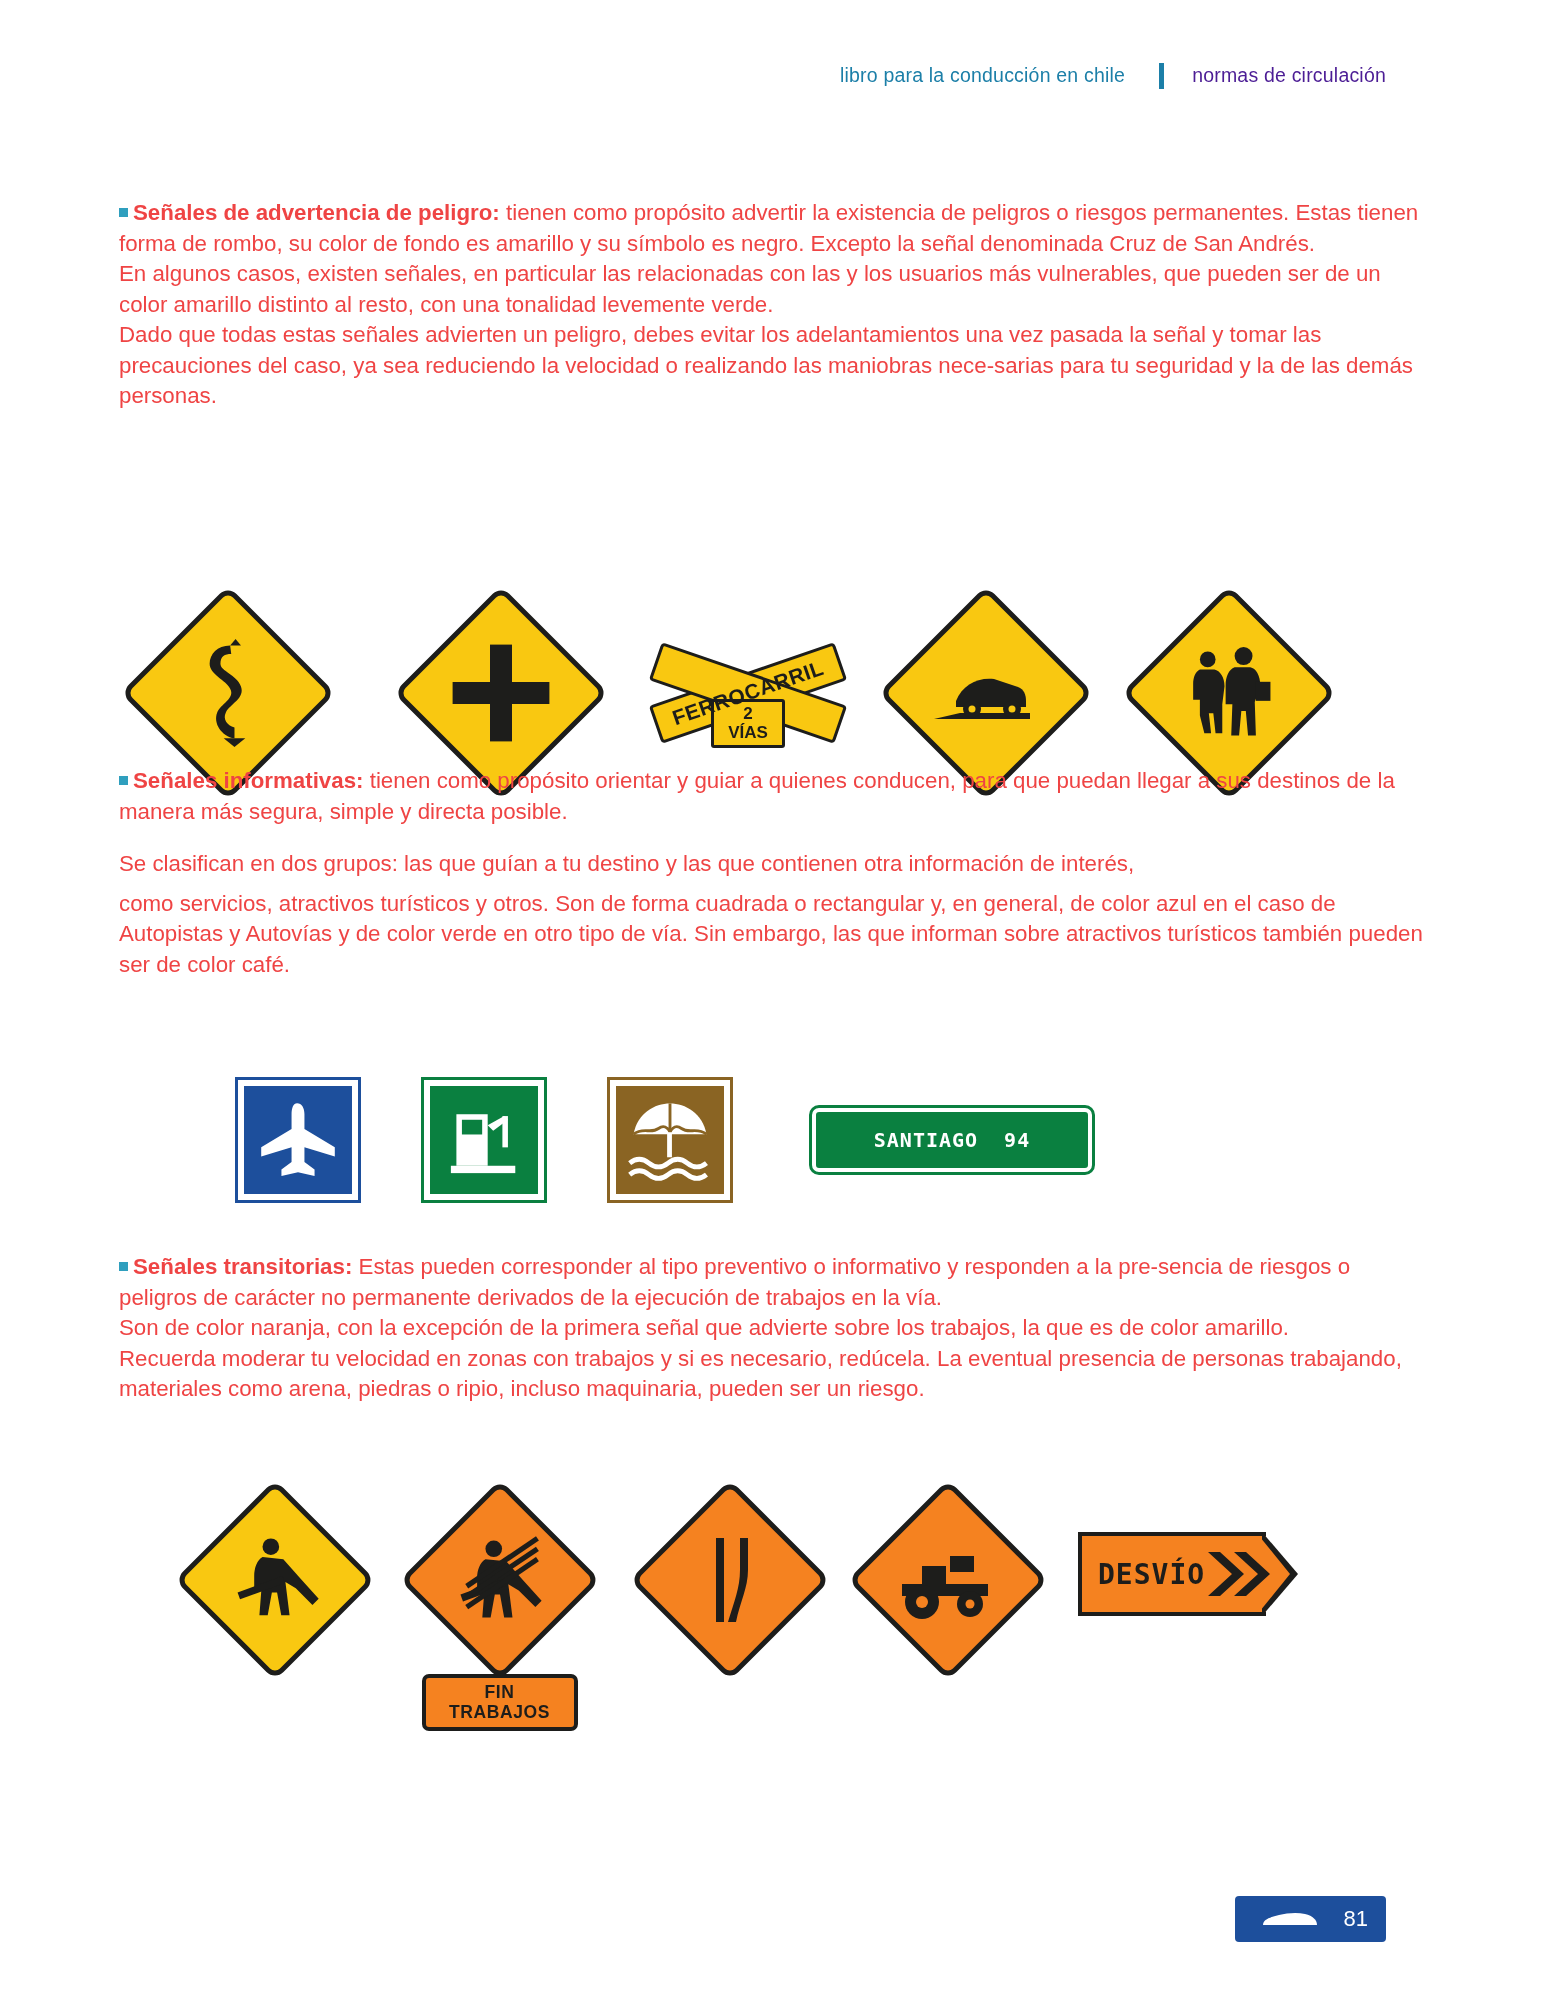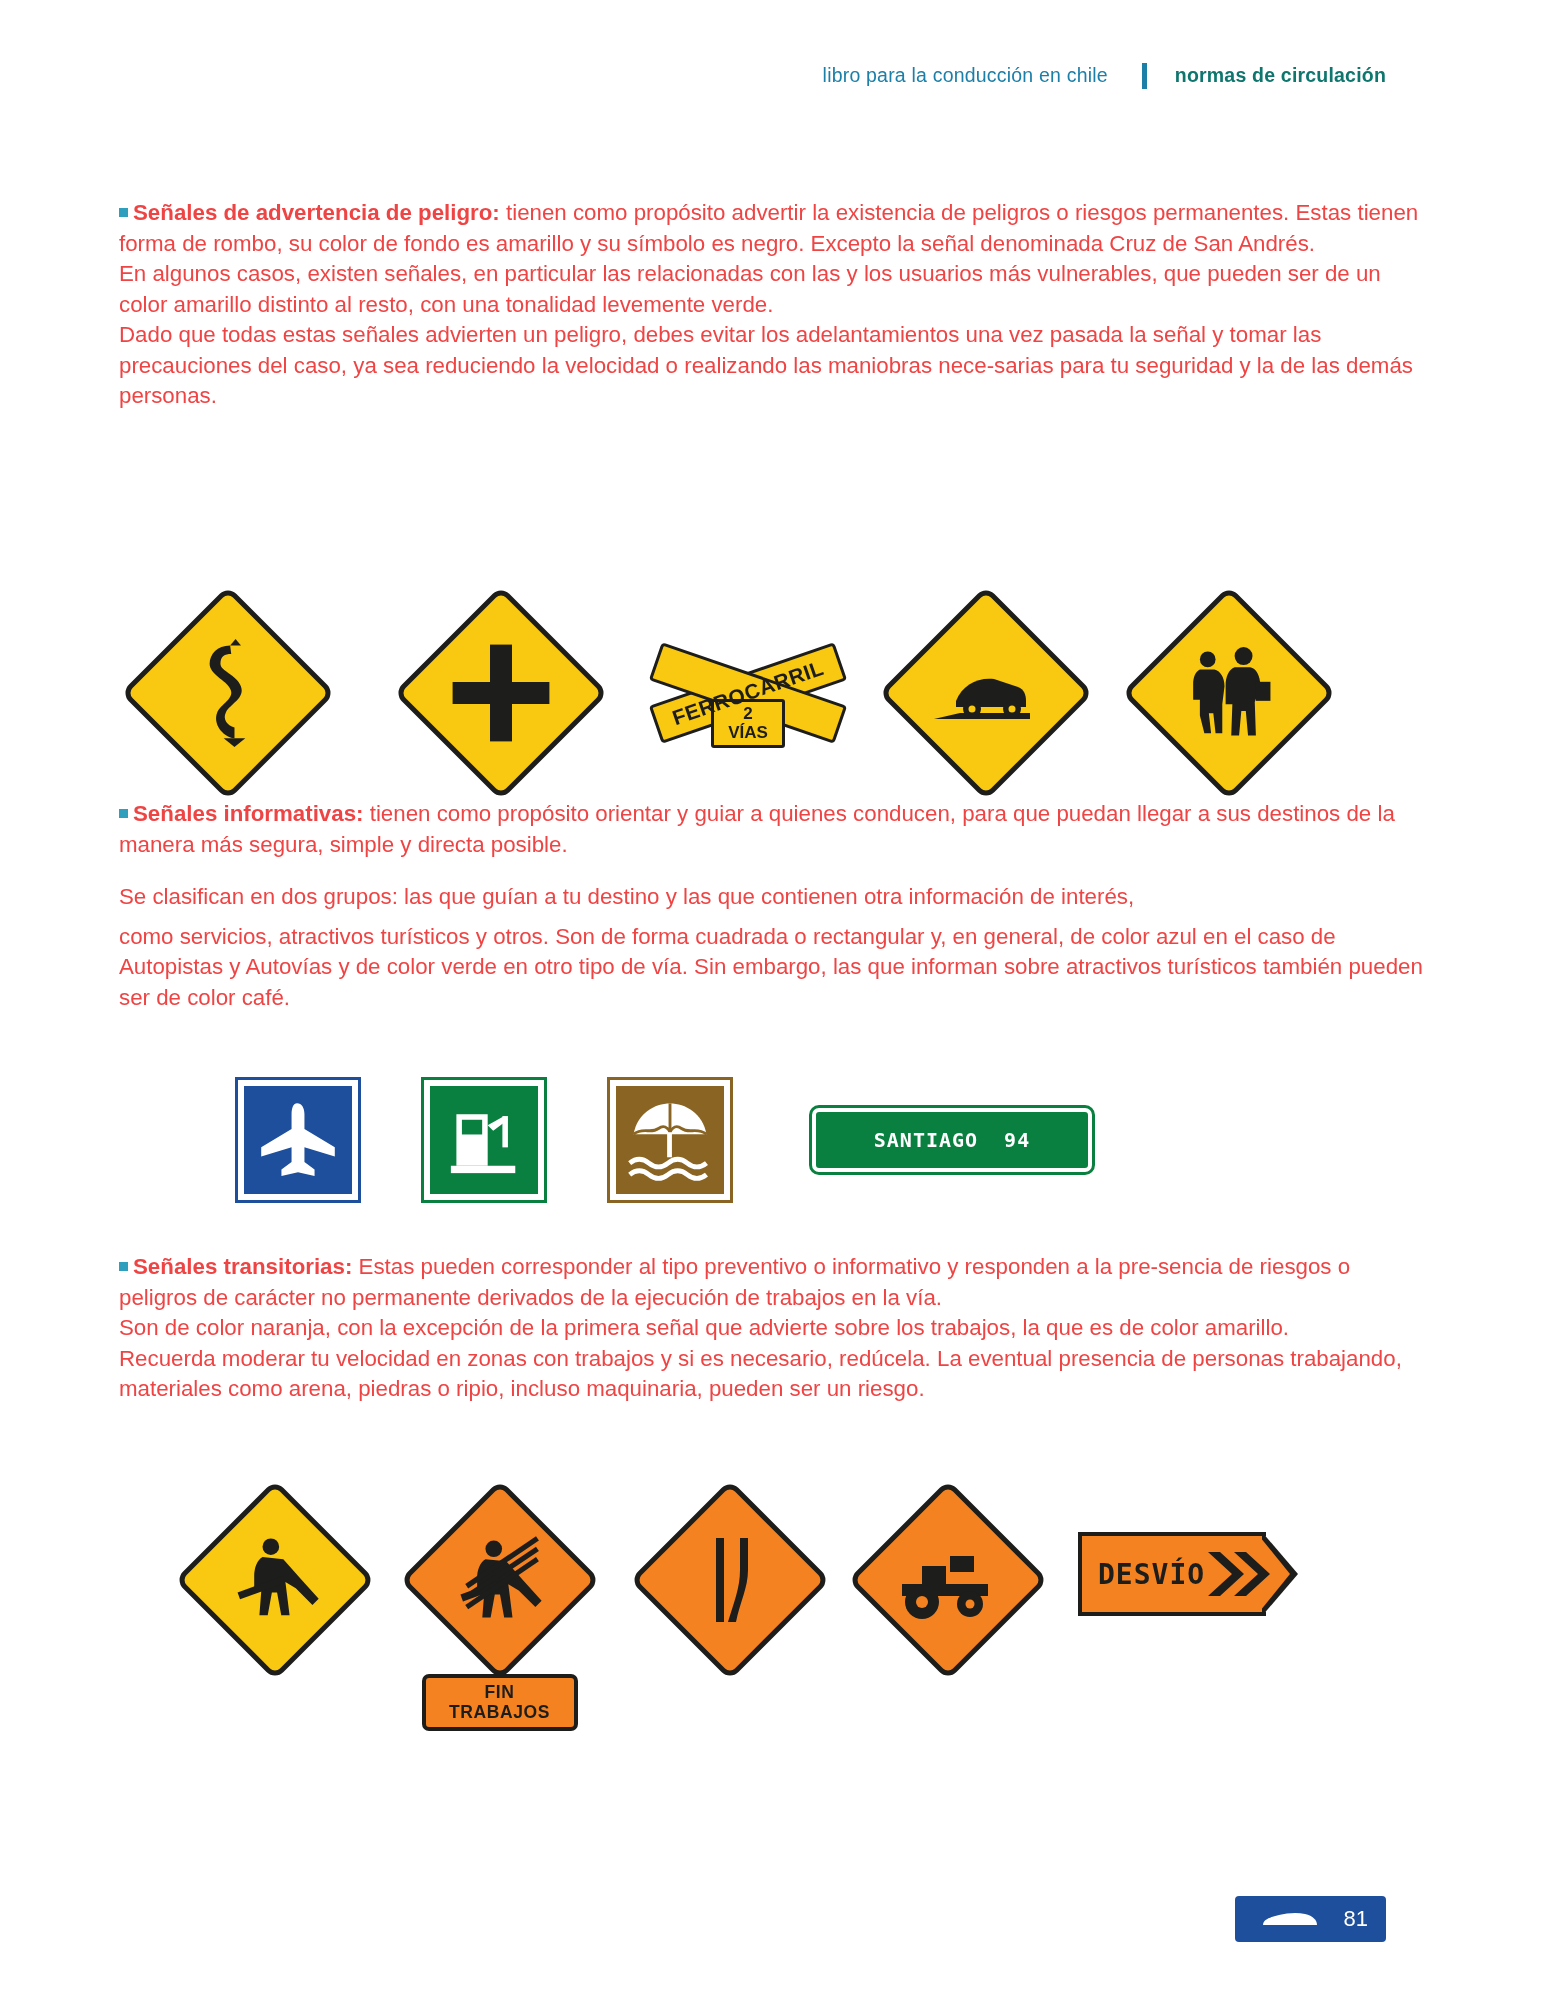--- a/index.html
+++ b/index.html
@@ -36,21 +36,21 @@
   .header .book-title { color: #1c7fa8; }
   .header .sep {
     display: inline-block;
     width: 5px;
     height: 26px;
     background: #1c7fa8;
     margin: 0 28px 0 34px;
     position: relative;
     top: 1px;
   }
-  .header .section-title { color: #0f766e; font-weight: bold; }
+  .header .section-title { color: #4c1d95; }
 
   
   .content {
     position: absolute;
     left: 119px;
     top: 198px;
     width: 1310px;
   }
   p {
     margin: 0;
@@ -368,21 +368,21 @@
 
             <circle cx="63" cy="17" r="8" fill="#1d1d1b"></circle>
             <path d="M55 27 C50 29 47 35 47 43 L47 60 L53 60 L52 88 L59 88 L61 66 L65 66 L67 88 L74 88 L73 58 L78 44 C78 34 74 28 69 27 Z" fill="#1d1d1b"></path>
             <rect x="74" y="40" width="13" height="17" fill="#1d1d1b"></rect>
           </svg>
         </div>
       </div>
     </div>
   </div>
 
-  <div class="content" style="top:799px;">
+  <div class="content" style="top:766px;">
     <p><span class="bullet-sq"></span><span class="lead-label">Señales informativas:</span><span> tienen como propósito orientar y guiar a quienes conducen, para que puedan llegar a sus destinos de la manera más segura, simple y directa posible.</span></p>
     <p style="margin-top:22px;">Se clasifican en dos grupos: las que guían a tu destino y las que contienen otra información de interés,</p>
     <p style="margin-top:9px;">como servicios, atractivos turísticos y otros. Son de forma cuadrada o rectangular y, en general, de color azul en el caso de Autopistas y Autovías y de color verde en otro tipo de vía. Sin embargo, las que informan sobre atractivos turísticos también pueden ser de color café.</p>
   </div>
 
   <div class="sign-row" style="left:238px; top:1080px; align-items:center; gap:0;">
 
     <div class="sq-sign sq-blue">
       <svg width="92" height="92" viewBox="0 0 100 100">
         <path d="M49 10 C45 10 43 15 43 22 L43 38 L10 58 L10 68 L43 58 L43 74 L32 82 L32 89 L50 85 L68 89 L68 82 L57 74 L57 58 L90 68 L90 58 L57 38 L57 22 C57 15 54 10 49 10 Z" fill="#ffffff"></path>

